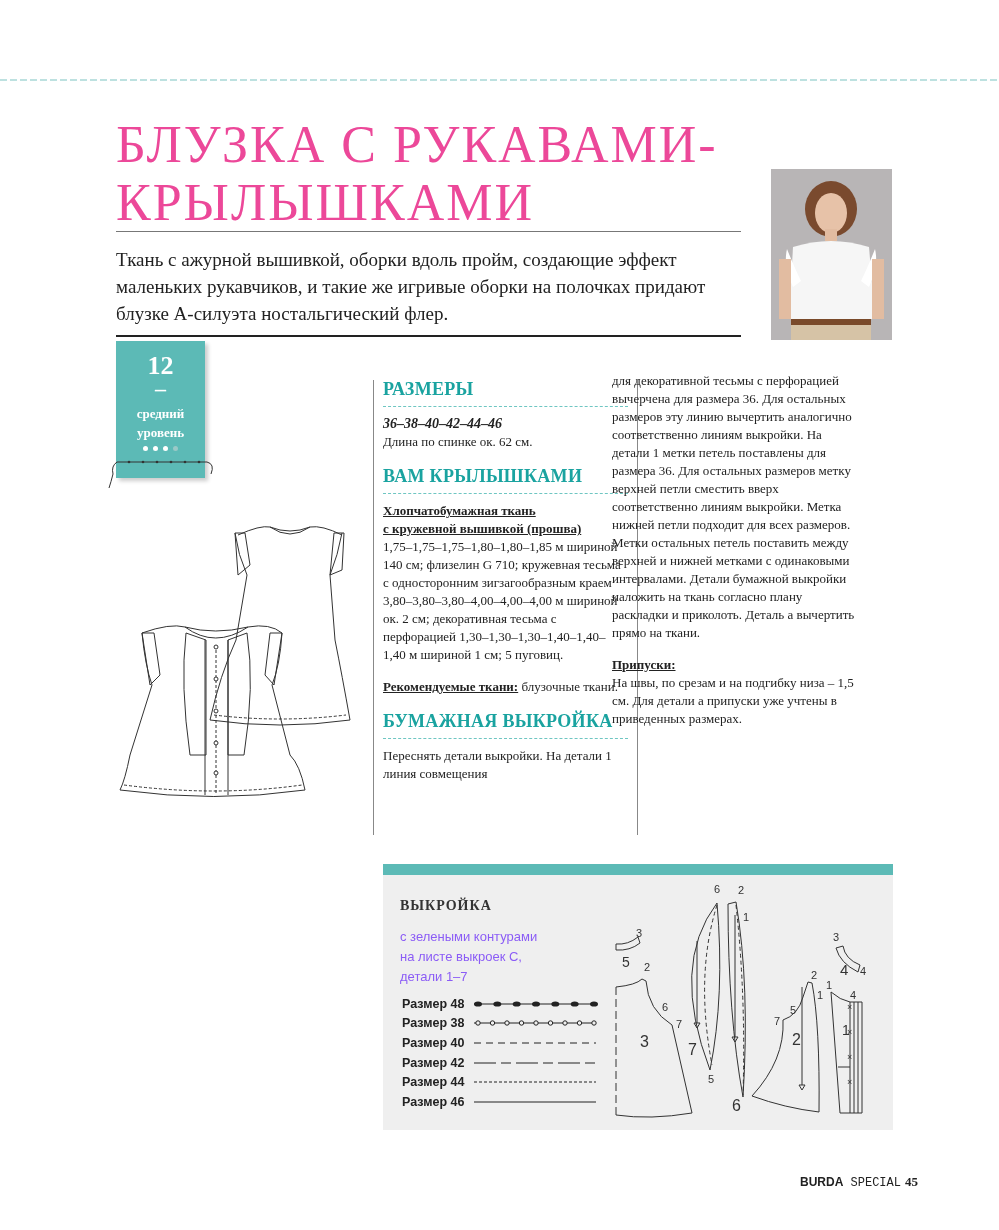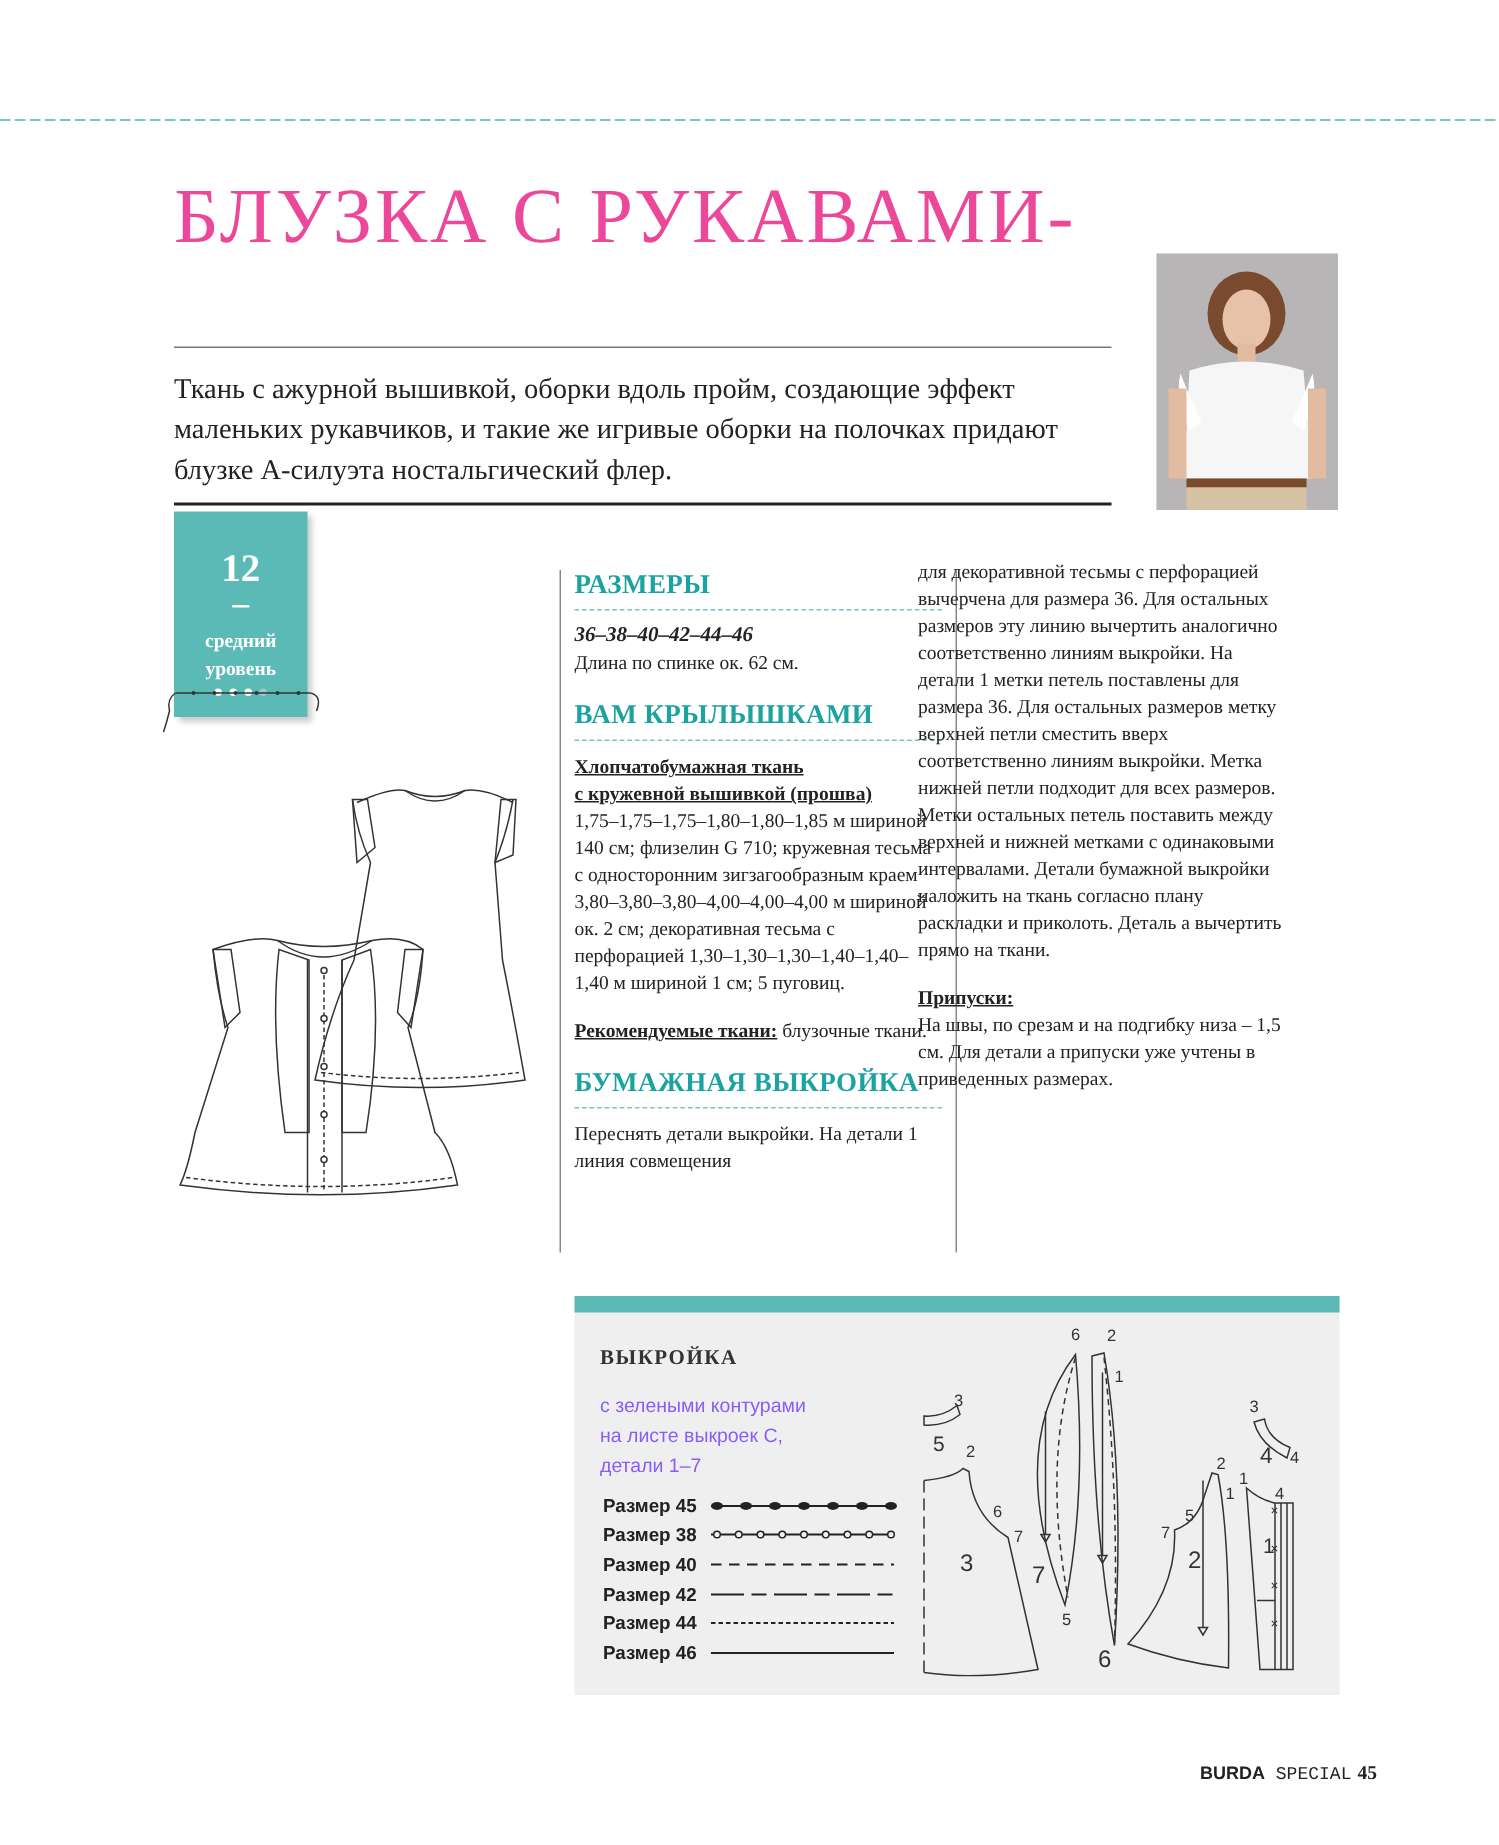--- a/index.html
+++ b/index.html
@@ -8,21 +8,21 @@
   .abs { position: absolute; }
   .stitch-top { left: 0; top: 77px; width: 999px; height: 6px; }
   .title { left: 116px; top: 116px; color: #ec4899; font-size: 52px; line-height: 58px;
            letter-spacing: 2px; font-family: "Liberation Serif", "DejaVu Serif", serif; font-weight: normal; }
   .rule-thin { left: 116px; top: 231px; width: 625px; height: 1px; background: #777; }
   .lede { left: 116px; top: 246px; width: 640px; font-size: 19px; line-height: 27px; color: #222; }
   .rule-thick { left: 116px; top: 335px; width: 625px; height: 2px; background: #222; }
   .photo { left: 771px; top: 169px; width: 121px; height: 171px; overflow: hidden; background: #b9b6b7; }
   .level-box { left: 116px; top: 341px; width: 89px; height: 137px; background: #5cbab6;
                box-shadow: 3px 3px 4px rgba(0,0,0,0.2); color: #fff; text-align: center; }
-  .level-num { font-size: 26px; font-weight: bold; margin-top: 24px; line-height: 28px; }
+  .level-num { font-size: 26px; font-weight: bold; margin-top: 11px; line-height: 28px; }
   .level-dash { font-size: 22px; font-weight: bold; line-height: 18px; }
   .level-text { font-size: 13px; font-weight: bold; line-height: 19px; margin-top: 6px; }
   .level-dots { margin-top: 4px; font-size: 0; }
   .dot { display: inline-block; width: 5px; height: 5px; border-radius: 50%; background: #fff; margin: 0 2.5px; }
   .dot.off { background: #9ac9c7; }
   .level-stitch { left: 105px; top: 452px; width: 115px; height: 40px; }
   .col1 { left: 383px; top: 376px; width: 245px; font-size: 13px; line-height: 18px; }
   .col-divider-l { left: 373px; top: 380px; width: 1px; height: 455px; background: #888; }
   .col-divider-r { left: 637px; top: 380px; width: 1px; height: 455px; background: #888; }
   .col2 { left: 612px; top: 372px; width: 250px; font-size: 13px; line-height: 18px; }
@@ -52,20 +52,21 @@
 </style>
 </head>
 <body>
 
 <svg class="abs stitch-top" viewBox="0 0 999 6">
   <line x1="0" y1="3" x2="999" y2="3" stroke="#7cc4c1" stroke-width="1.2" stroke-dasharray="7 3"></line>
 </svg>
 
 <div class="abs title">
   <div>БЛУЗКА С РУКАВАМИ-</div>
+  <div>КРЫЛЫШКАМИ</div>
 </div>
 <div class="abs rule-thin"></div>
 <div class="abs lede">Ткань с ажурной вышивкой, оборки вдоль пройм, создающие эффект маленьких рукавчиков, и такие же игривые оборки на полочках придают блузке А-силуэта ностальгический флер.</div>
 <div class="abs rule-thick"></div>
 
 <div class="abs photo">
   <svg width="121" height="171" viewBox="0 0 121 171">
     <rect width="121" height="171" fill="#b8b5b6"></rect>
     <ellipse cx="60" cy="40" rx="26" ry="28" fill="#7a4a2e"></ellipse>
     <ellipse cx="60" cy="44" rx="16" ry="20" fill="#e7c2a8"></ellipse>
@@ -165,21 +166,21 @@
 <div class="abs pattern-box"></div>
 <div class="abs pattern-bar"></div>
 <div class="abs pattern-title">ВЫКРОЙКА</div>
 <div class="abs pattern-sub">
   <div>с зелеными контурами</div>
   <div>на листе выкроек С,</div>
   <div>детали 1–7</div>
 </div>
 <div class="abs legend" id="legend">
     <div class="legend-row">
-      <span class="lbl">Размер 45</span>
+      <span class="lbl">Размер 48</span>
       <svg viewBox="0 0 124 10">
         <line x1="0" x2="122" y1="5" y2="5" stroke="#222" stroke-width="1.2"></line>
         <ellipse cx="4" cy="5" rx="4" ry="2.6" fill="#222"></ellipse>
         <ellipse cx="23.333333333333332" cy="5" rx="4" ry="2.6" fill="#222"></ellipse>
         <ellipse cx="42.666666666666664" cy="5" rx="4" ry="2.6" fill="#222"></ellipse>
         <ellipse cx="62" cy="5" rx="4" ry="2.6" fill="#222"></ellipse>
         <ellipse cx="81.33333333333333" cy="5" rx="4" ry="2.6" fill="#222"></ellipse>
         <ellipse cx="100.66666666666666" cy="5" rx="4" ry="2.6" fill="#222"></ellipse>
         <ellipse cx="120" cy="5" rx="4" ry="2.6" fill="#222"></ellipse>
       </svg>

